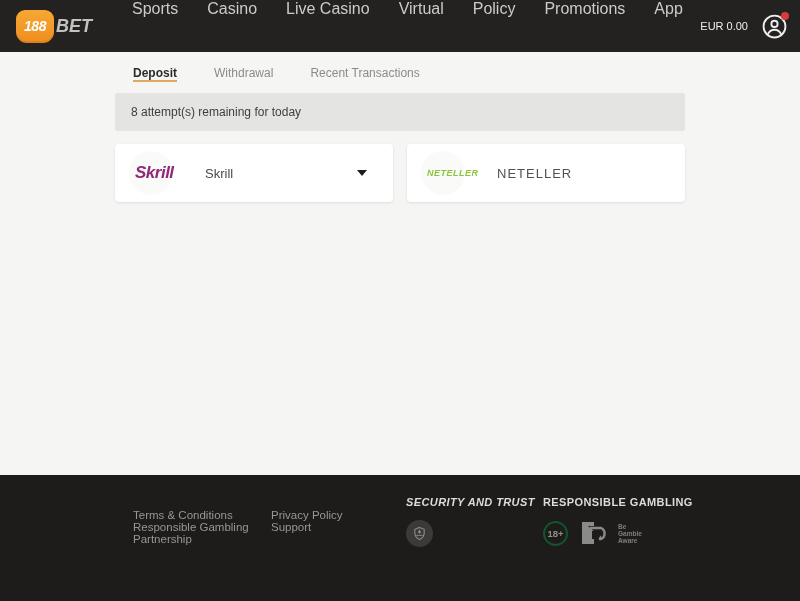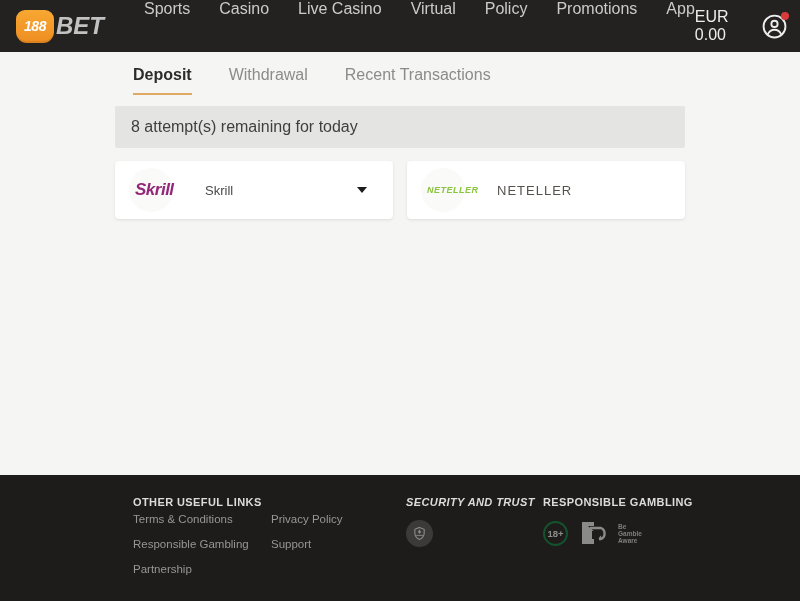--- a/index.html
+++ b/index.html
@@ -21,47 +21,47 @@
   .logo-badge {
     width: 38px; height: 33px;
     background: linear-gradient(180deg, #f7a832, #ee8d21);
     border-radius: 9px 9px 11px 11px;
     display: flex; align-items: center; justify-content: center;
     color: #fff; font-weight: bold; font-style: italic;
     font-size: 14px; letter-spacing: -0.5px;
     box-shadow: inset 0 -2px 0 rgba(0,0,0,0.08);
   }
   .logo-bet {
-    color: #c2c2c2; font-weight: bold; font-size: 24px;
+    color: #c2c2c2; font-weight: bold; font-size: 18px;
     letter-spacing: 0px; margin-left: 2px; font-style: italic;
   }
   .nav { display: flex; margin-left: 40px; gap: 29px; }
   .nav-item {
     color: #cbcbcb; font-size: 16px; cursor: pointer; white-space: nowrap;
   }
   .header-right { margin-left: auto; display: flex; align-items: center; margin-right: 13px; }
-  .balance { color: #ededed; font-size: 16px; margin-right: 14px; }
+  .balance { color: #ededed; font-size: 11px; margin-right: 14px; }
   .avatar-wrap { position: relative; width: 25px; height: 25px; cursor: pointer; }
   .avatar-wrap svg { display: block; }
   .notif-dot {
     position: absolute; top: -2px; right: -2px;
     width: 8px; height: 8px; border-radius: 50%;
     background: #d93a3a;
   }
 
   
   .main { flex: 1; padding: 0 115px; }
   .tabs { display: flex; gap: 37px; padding: 14px 0 0 18px; }
-  .tab { font-size: 16px; color: #8b8b88; cursor: pointer; padding-bottom: 9px; }
+  .tab { font-size: 12px; color: #8b8b88; cursor: pointer; padding-bottom: 0; }
   .tab.active { color: #2c2c2c; font-weight: bold; border-bottom: 2px solid #dfa863; }
 
   .notice {
     margin-top: 11px; background: #e4e4e2;
     border-radius: 2px;
-    padding: 12px 16px; font-size: 16px; color: #3f3f3d;
+    padding: 12px 16px; font-size: 12px; color: #3f3f3d;
   }
 
   .cards { display: flex; gap: 14px; margin-top: 13px; align-items: center; }
   .card {
     flex: 1; height: 58px; background: #ffffff;
     border-radius: 4px;
     box-shadow: 0 1px 3px rgba(0,0,0,0.10);
     display: flex; align-items: center;
     padding: 0 20px; cursor: pointer; position: relative;
   }
@@ -94,23 +94,22 @@
   }
 
   
   .footer {
     height: 126px; background: #1d1c1a; flex-shrink: 0;
     display: flex; padding: 21px 0 0 133px;
   }
   .f-h { font-size: 11px; font-weight: bold; color: #dcdcdc; letter-spacing: 0.4px; }
   .f-col-links { width: 273px; }
   .f-links {
-    margin-top: 5px; display: grid;
+    margin-top: 13px; display: grid;
     grid-template-columns: 138px auto;
-    row-gap: 13px;
   }
   .f-link { font-size: 11.5px; color: #969694; cursor: pointer; }
   .f-col-sec { width: 137px; font-style: italic; }
   .sec-badge {
     margin-top: 12px; width: 27px; height: 27px; border-radius: 50%;
     background: #3b3a38; display: flex; align-items: center; justify-content: center;
   }
   .f-col-rg { }
   .rg-icons { margin-top: 12px; display: flex; align-items: center; gap: 11px; }
   .icon-18 {
@@ -178,21 +177,20 @@
         <div class="pm-logo-halo"></div>
         <span class="neteller-logo">NETELLER</span>
       </div>
       <span class="pm-label caps">NETELLER</span>
     </div>
   </div>
 </div>
 
 <div class="footer">
   <div class="f-col-links">
-    <div class="f-h">OTHER USEFUL LINKS</div>
     <div class="f-links">
       <span class="f-link">Terms &amp; Conditions</span>
       <span class="f-link">Privacy Policy</span>
       <span class="f-link">Responsible Gambling</span>
       <span class="f-link">Support</span>
       <span class="f-link">Partnership</span>
     </div>
   </div>
   <div class="f-col-sec">
     <div class="f-h">SECURITY AND TRUST</div>

